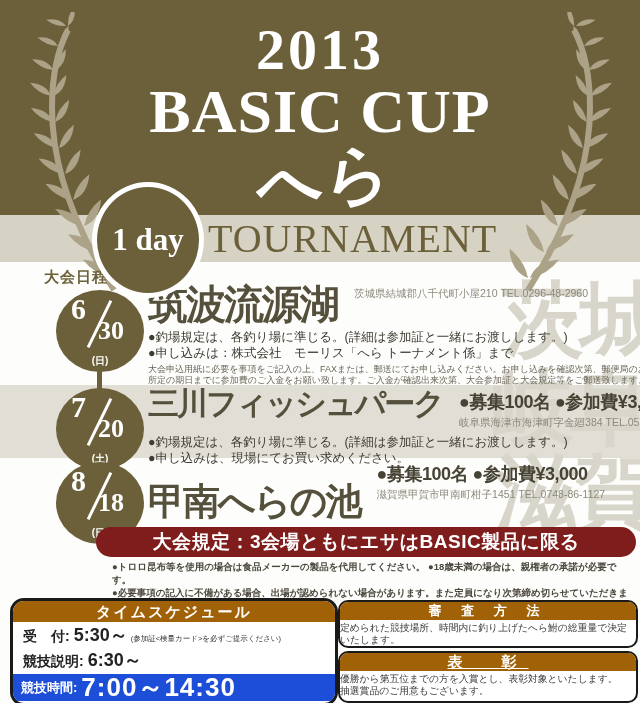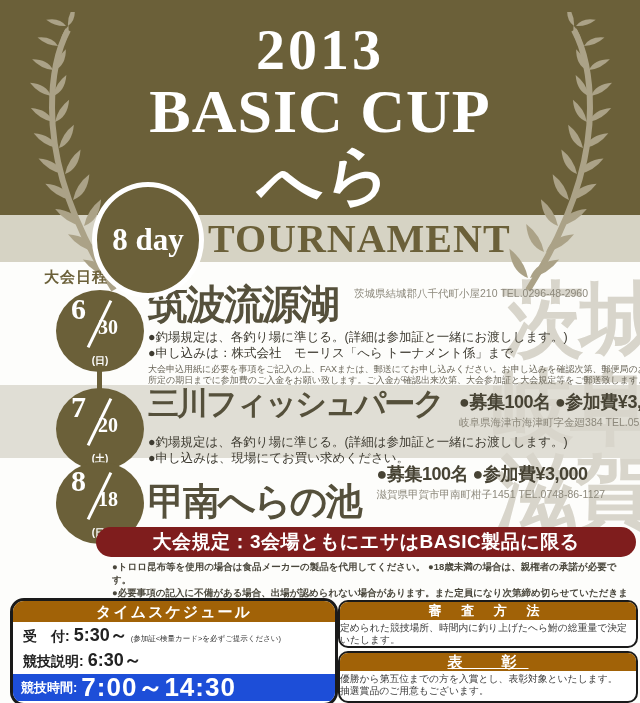--- a/index.html
+++ b/index.html
@@ -24,40 +24,40 @@
   .wreath{position:absolute;top:12px;z-index:2;}
   .wreath.left{left:8px;}
   .wreath.right{left:462px;transform:scaleX(-1);}
   
   .hdr-text{position:absolute;left:0;width:640px;text-align:center;color:#ffffff;
     font-family:"Liberation Serif",serif;font-weight:bold;z-index:3;}
   .year{top:16px;font-size:58px;letter-spacing:3px;}
   .maintitle{top:76px;font-size:62px;letter-spacing:1px;}
   .script{top:134px;font-size:66px;transform:rotate(-6deg);font-style:italic;}
   .tour-band{position:absolute;left:208px;top:215px;height:54px;line-height:47px;z-index:3;
-    font-family:"Liberation Serif",serif;font-weight:bold;font-size:40px;color:#6B6039;letter-spacing:1px;text-align:right;}
+    font-family:"Liberation Serif",serif;font-weight:normal;font-size:40px;color:#6B6039;letter-spacing:1px;text-align:right;}
   .badge{
     position:absolute;left:92px;top:182px;width:102px;height:106px;z-index:4;
     background:#6B6039;border:5px solid #ffffff;border-radius:50%;
     display:flex;align-items:center;justify-content:center;
     color:#ffffff;font-family:"Liberation Serif",serif;font-weight:bold;font-size:31px;
   }
   
   .sched-label{position:absolute;left:44px;top:268px;z-index:3;color:#6B6039;
     font-weight:bold;font-size:15px;letter-spacing:1px;}
   
   .vline{position:absolute;left:97px;top:330px;width:5px;height:214px;background:#6B6039;z-index:2;}
   .hline{position:absolute;left:97px;top:539px;width:30px;height:5px;background:#6B6039;z-index:2;}
   .date-circle{
     position:absolute;left:56px;width:88px;height:82px;border-radius:50%;
     background:#6B6039;z-index:3;color:#ffffff;font-family:"Liberation Serif",serif;font-weight:bold;
   }
   .dc1{top:290px;}.dc2{top:388px;}.dc3{top:462px;}
   .dc-month{position:absolute;left:15px;top:2px;font-size:30px;}
-  .dc-day{position:absolute;left:42px;top:26px;font-size:20px;}
+  .dc-day{position:absolute;left:42px;top:26px;font-size:26px;}
   .dc-slash{position:absolute;left:42px;top:8px;width:3px;height:52px;background:#ffffff;transform:rotate(26deg);}
   .dc-wd{position:absolute;left:0;bottom:4px;width:100%;text-align:center;font-size:10px;
     font-family:"Liberation Sans",sans-serif;}
   
   .event{position:absolute;left:148px;width:492px;z-index:3;}
   .ev1{top:283px;}.ev2{top:388px;}.ev3{top:460px;}
   .e-head{display:flex;gap:16px;align-items:flex-start;}
   .venue{font-weight:bold;color:#55503B;letter-spacing:-2px;line-height:1.05;white-space:nowrap;}
   .ev1 .venue{font-size:40px;}
   .ev2 .venue{font-size:31px;}
@@ -162,21 +162,21 @@
         <use href="#lfA" transform="translate(52,34) rotate(-55) scale(0.8)"></use>
       <use href="#lfA" transform="translate(58,14) rotate(-150) scale(0.75)"></use>
         <use href="#lfA" transform="translate(60,14) rotate(-60) scale(0.75)"></use>
     </g>
   </svg>
 
   <div class="hdr-text year">2013</div>
   <div class="hdr-text maintitle">BASIC CUP</div>
   <div class="hdr-text script">へら</div>
   <div class="tour-band">TOURNAMENT</div>
-  <div class="badge">8 day</div>
+  <div class="badge">1 day</div>
 
   <div class="sched-label">大会日程</div>
   <div class="vline"></div>
   <div class="hline"></div>
 
   <div class="date-circle dc1">
     <span class="dc-month">6</span>
     <span class="dc-slash"></span>
     <span class="dc-day">30</span>
     <span class="dc-wd">(日)</span>

